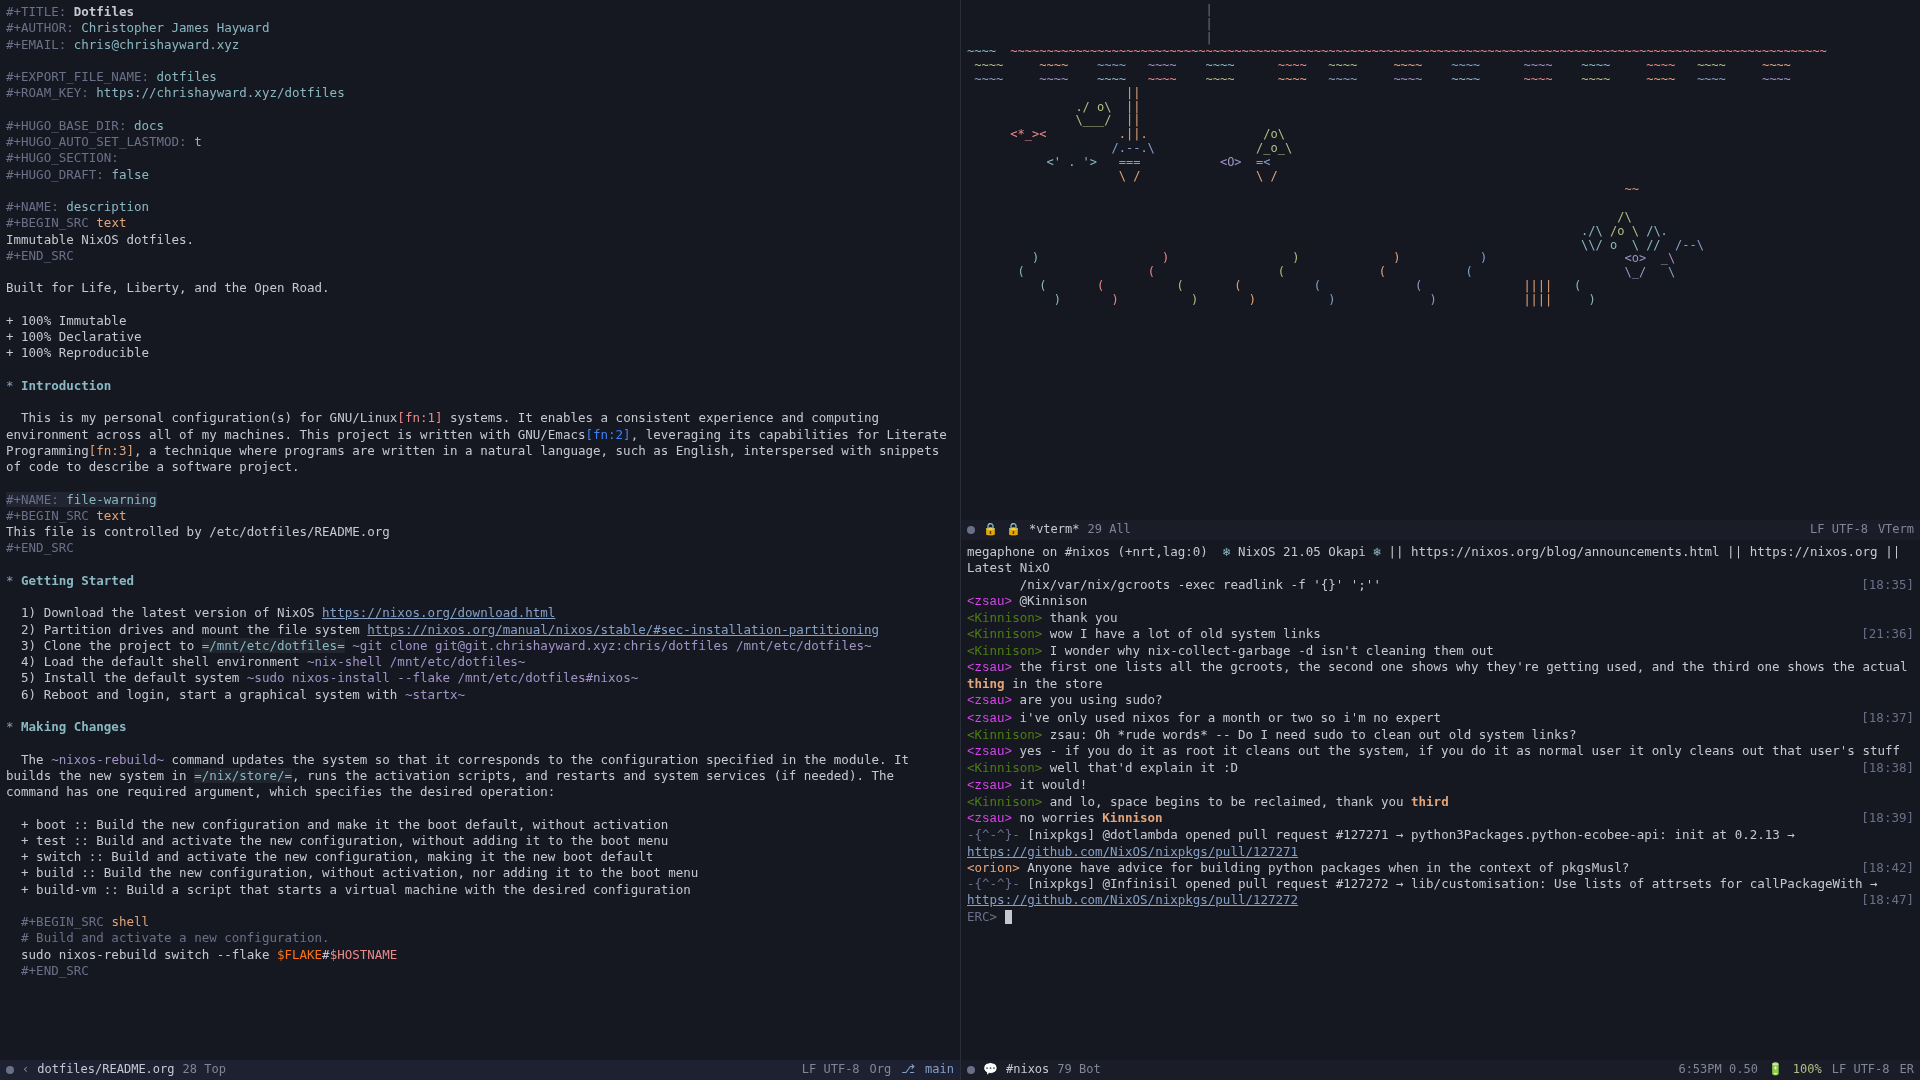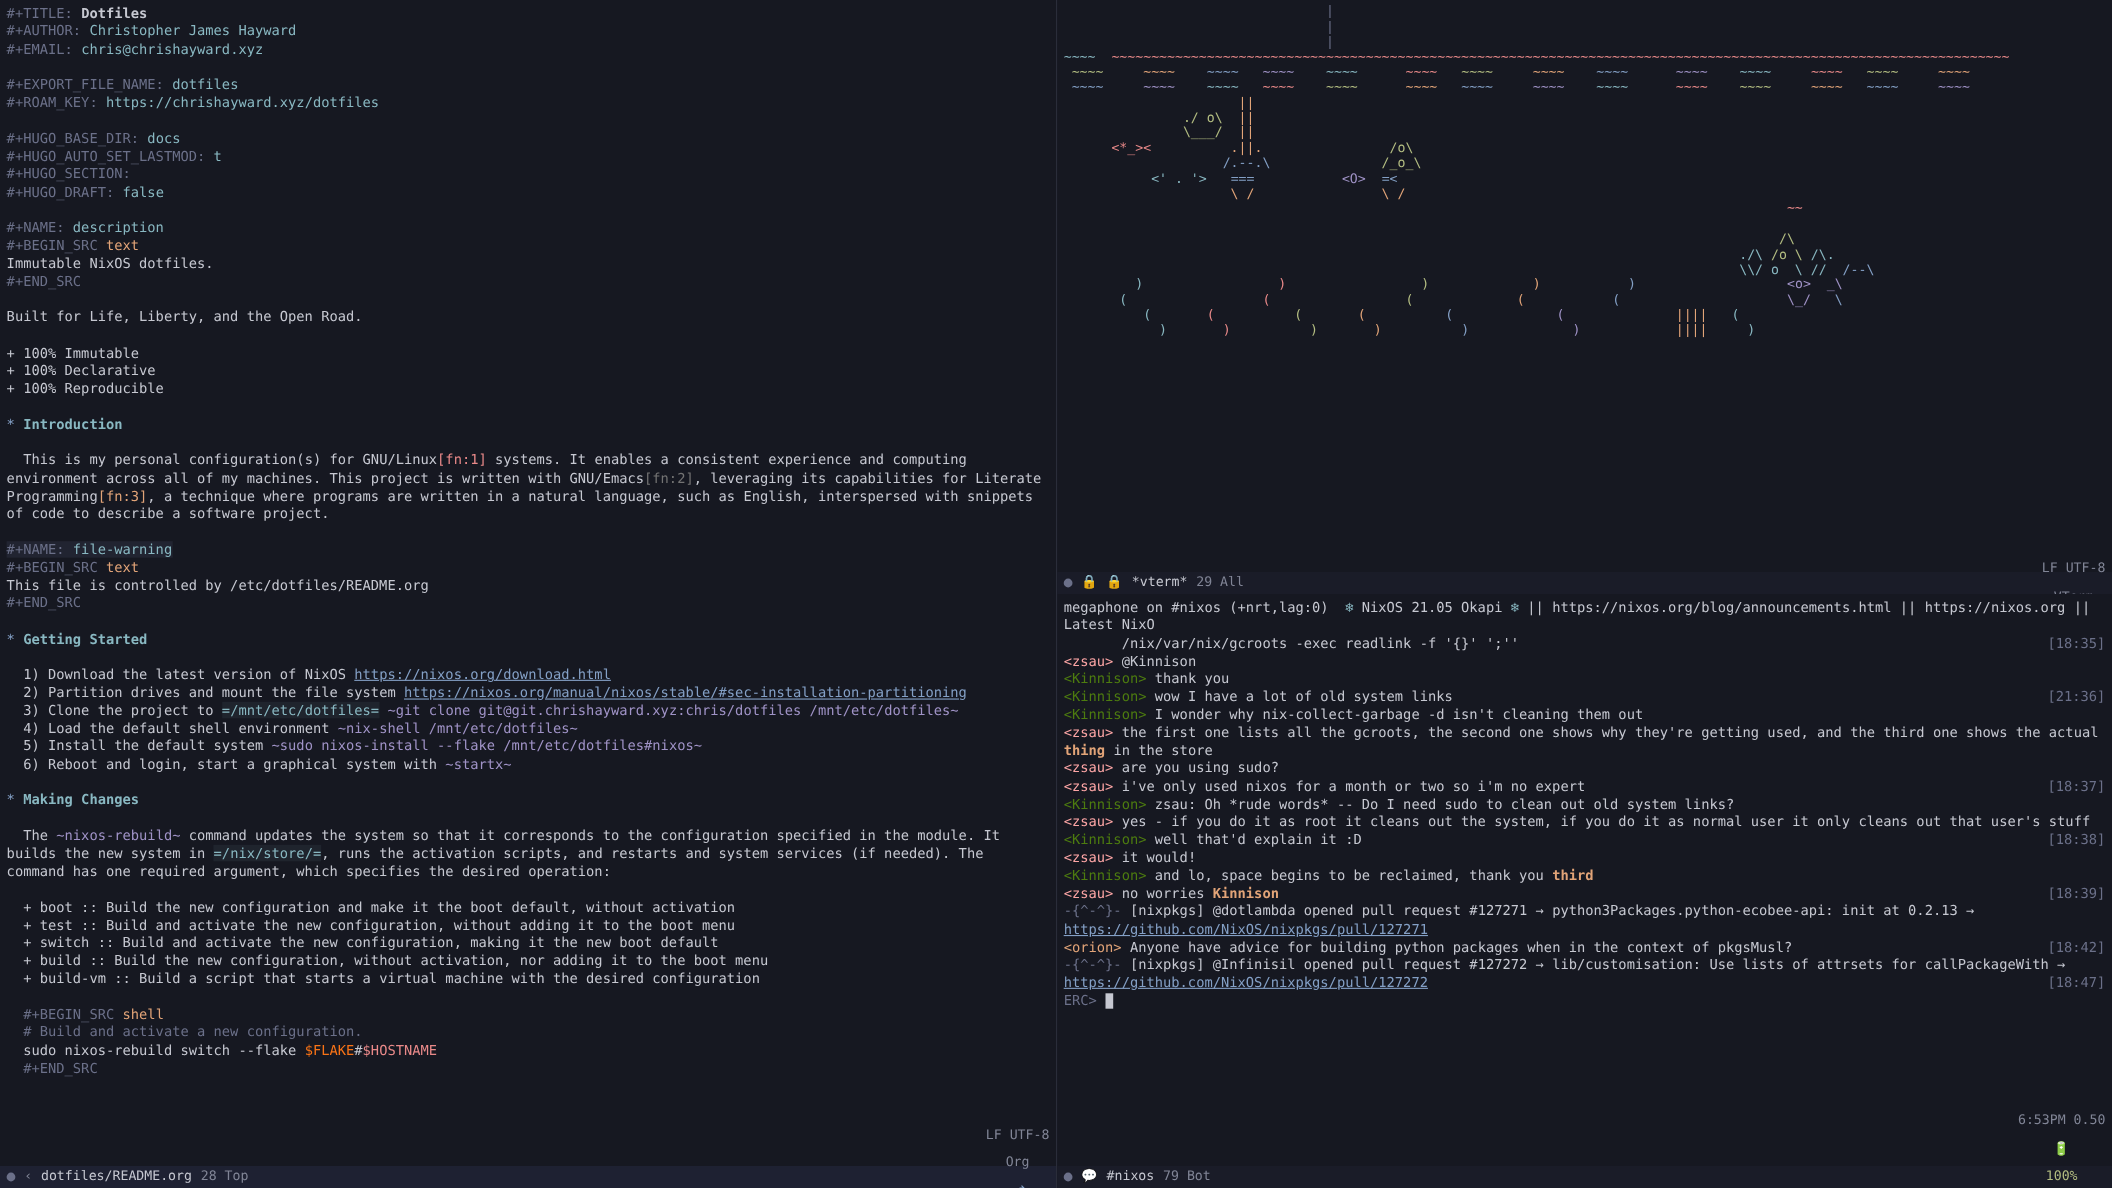--- a/index.html
+++ b/index.html
@@ -34,54 +34,54 @@
     height: 20px;
     background: #1e2132;
     display: flex;
     align-items: center;
     padding: 0 6px;
     font-size: 12px;
     color: #818596;
     gap: 8px;
   }
   .modeline-inactive { background: #1a1c28; }
-  .modeline .right { margin-left: auto; display: flex; gap: 10px; align-items: center; flex-direction: column; }
+  .modeline .right { margin-left: auto; display: flex; gap: 10px; align-items: center; }
   .modeline .circle { width: 8px; height: 8px; border-radius: 50%; background: #6b7089; display: inline-block; }
   .modeline .file { color: #c6c8d1; }
   .modeline .branch { color: #84a0c6; }
   .modeline .battery { color: #b4be82; }
   
   
   .keyword { color: #6b7089; }
   .title-text { color: #c6c8d1; font-weight: bold; }
   .value { color: #89b8c2; }
   .url { color: #84a0c6; text-decoration: underline; }
   .heading { color: #89b8c2; font-weight: bold; }
   .star { color: #84a0c6; }
   .fn { color: #e98989; }
-  .fn2 { color: #737373; }
+  .fn2 { color: #3b82f6; }
   .fn3 { color: #e2a478; }
   .verbatim { color: #89b8c2; background: rgba(137,184,194,0.08); }
   .code { color: #a093c7; }
   .begin-src { color: #6b7089; }
   .src-lang { color: #e2a478; }
   .comment { color: #6b7089; }
   .flake-var { color: #f97316; }
   .hostname-var { color: #e98989; }
   .hl-line { background: rgba(100,110,140,0.15); }
   
   
   .ascii { white-space: pre; color: #6b7089; font-size: 12px; line-height: 1.15; }
   .ascii .a { color: #89b8c2; }
   .ascii .b { color: #e98989; }
   .ascii .c { color: #b4be82; }
   .ascii .d { color: #e2a478; }
   .ascii .e { color: #84a0c6; }
   .ascii .f { color: #a093c7; }
-  .nick { color: #fca5a5; }
+  .nick { color: #d946ef; font-family: Liberation Mono, monospace; }
   .nick2 { color: #4d7c0f; }
   .nick3 { color: #e2a478; }
   .timestamp { color: #6b7089; float: right; }
   .irc-text { color: #c6c8d1; }
   .irc-hl { color: #e2a478; font-weight: bold; margin-top: 40px; }
   .bot-prefix { color: #6b7089; }
   .erc-prompt { color: #6b7089; }
   .cursor { background: #c6c8d1; width: 7px; height: 14px; display: inline-block; vertical-align: text-bottom; }
   
   .lock-icon { color: #89b8c2; }

